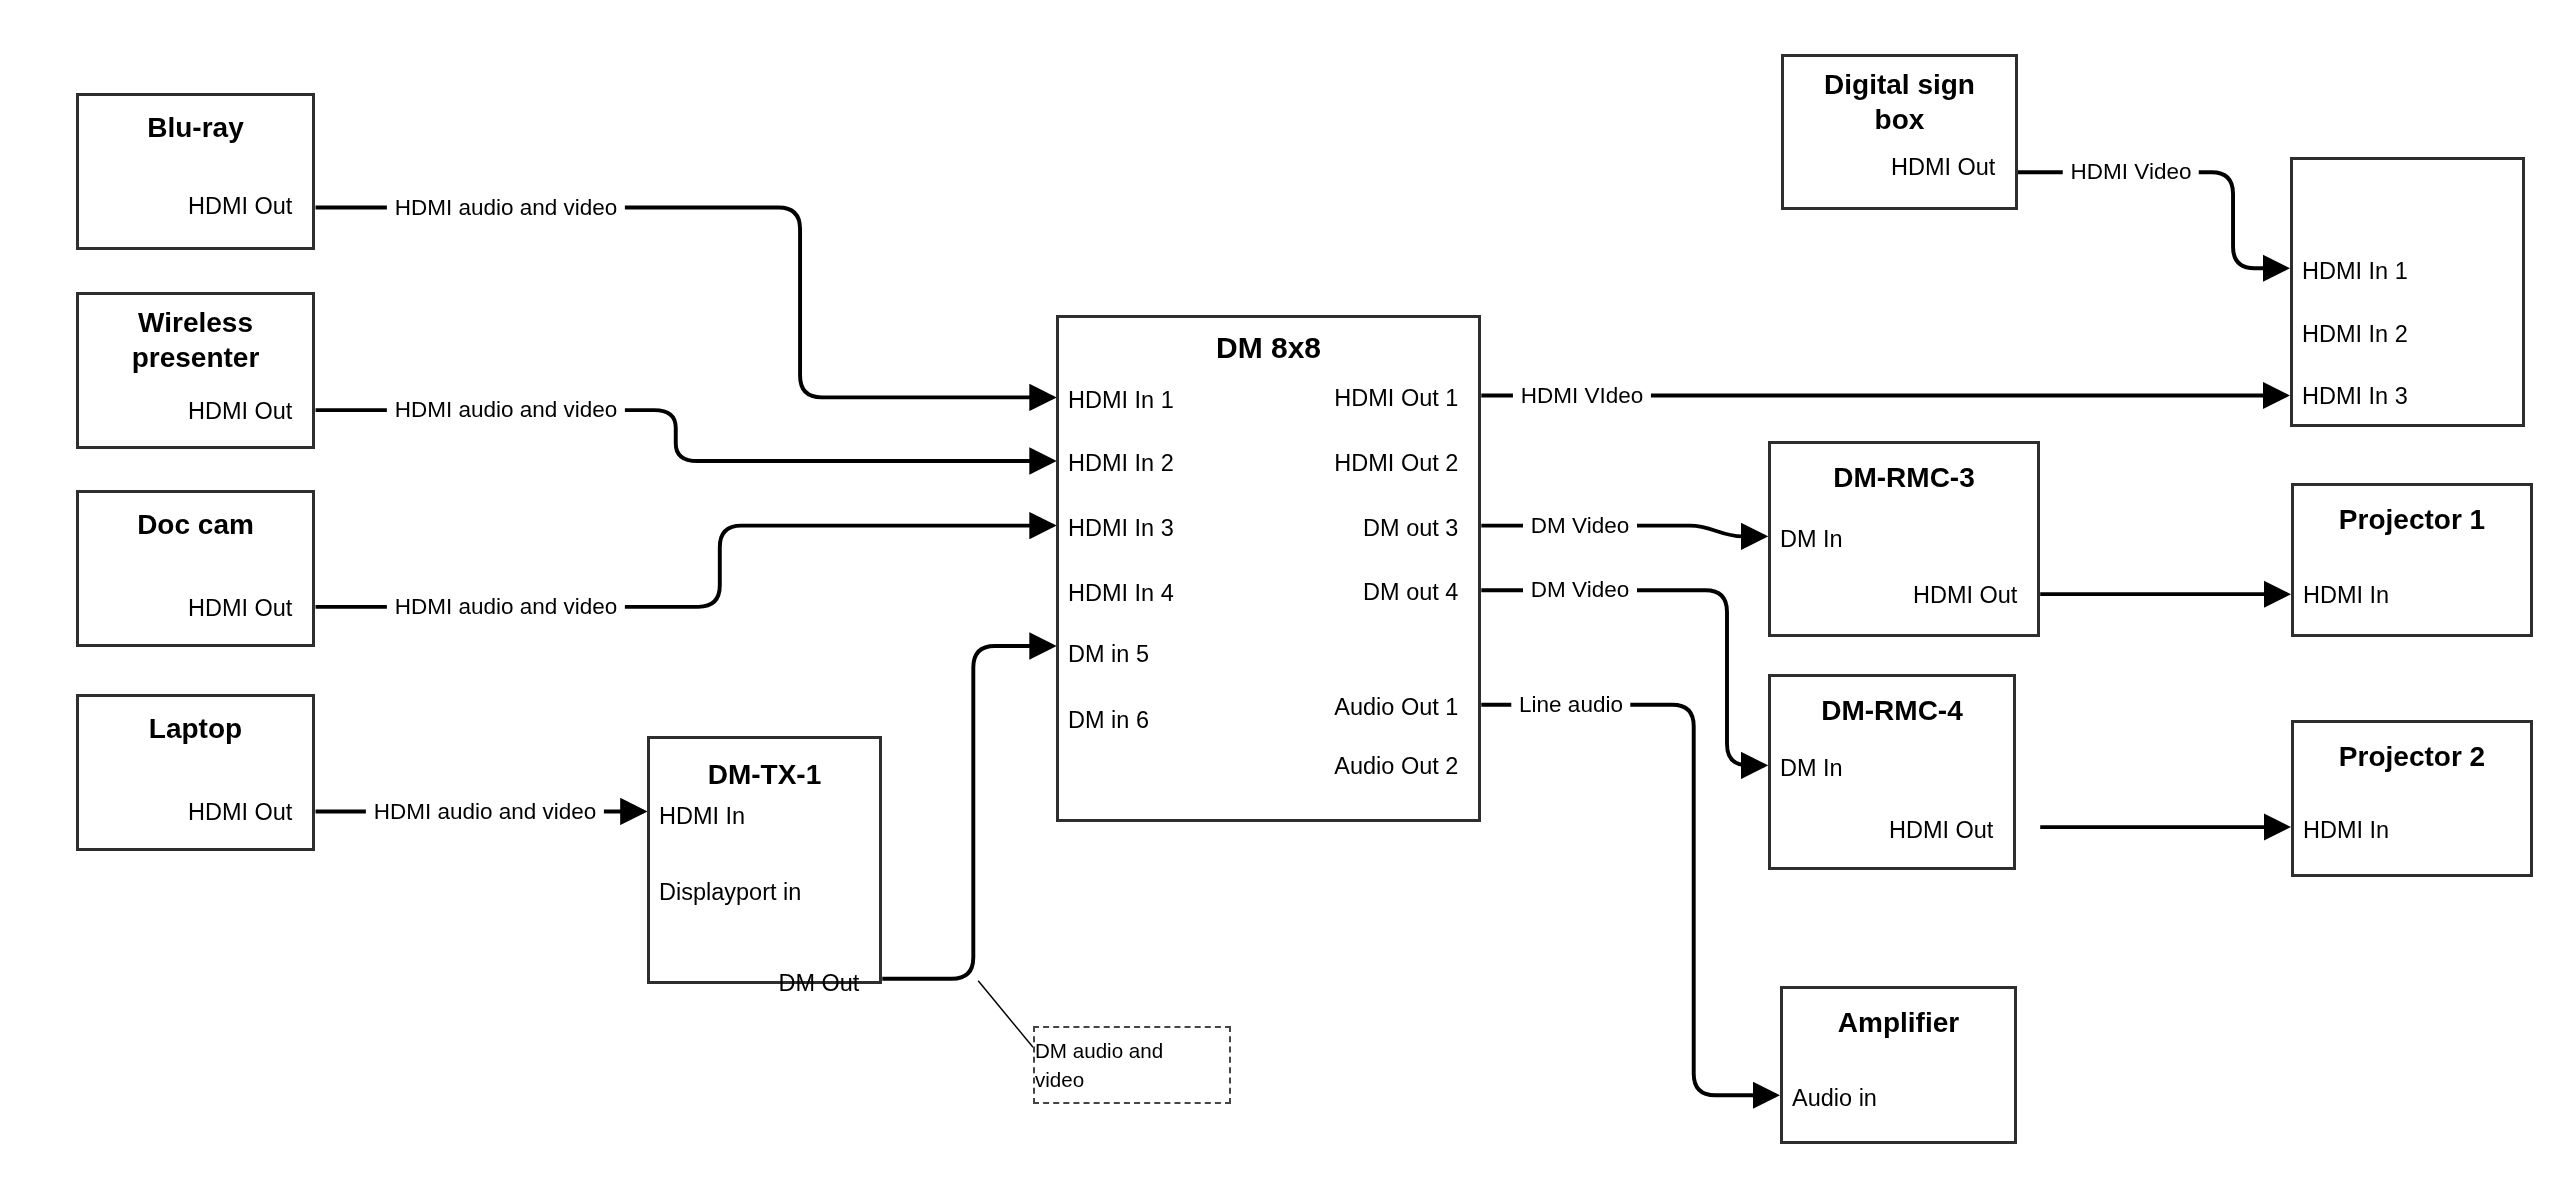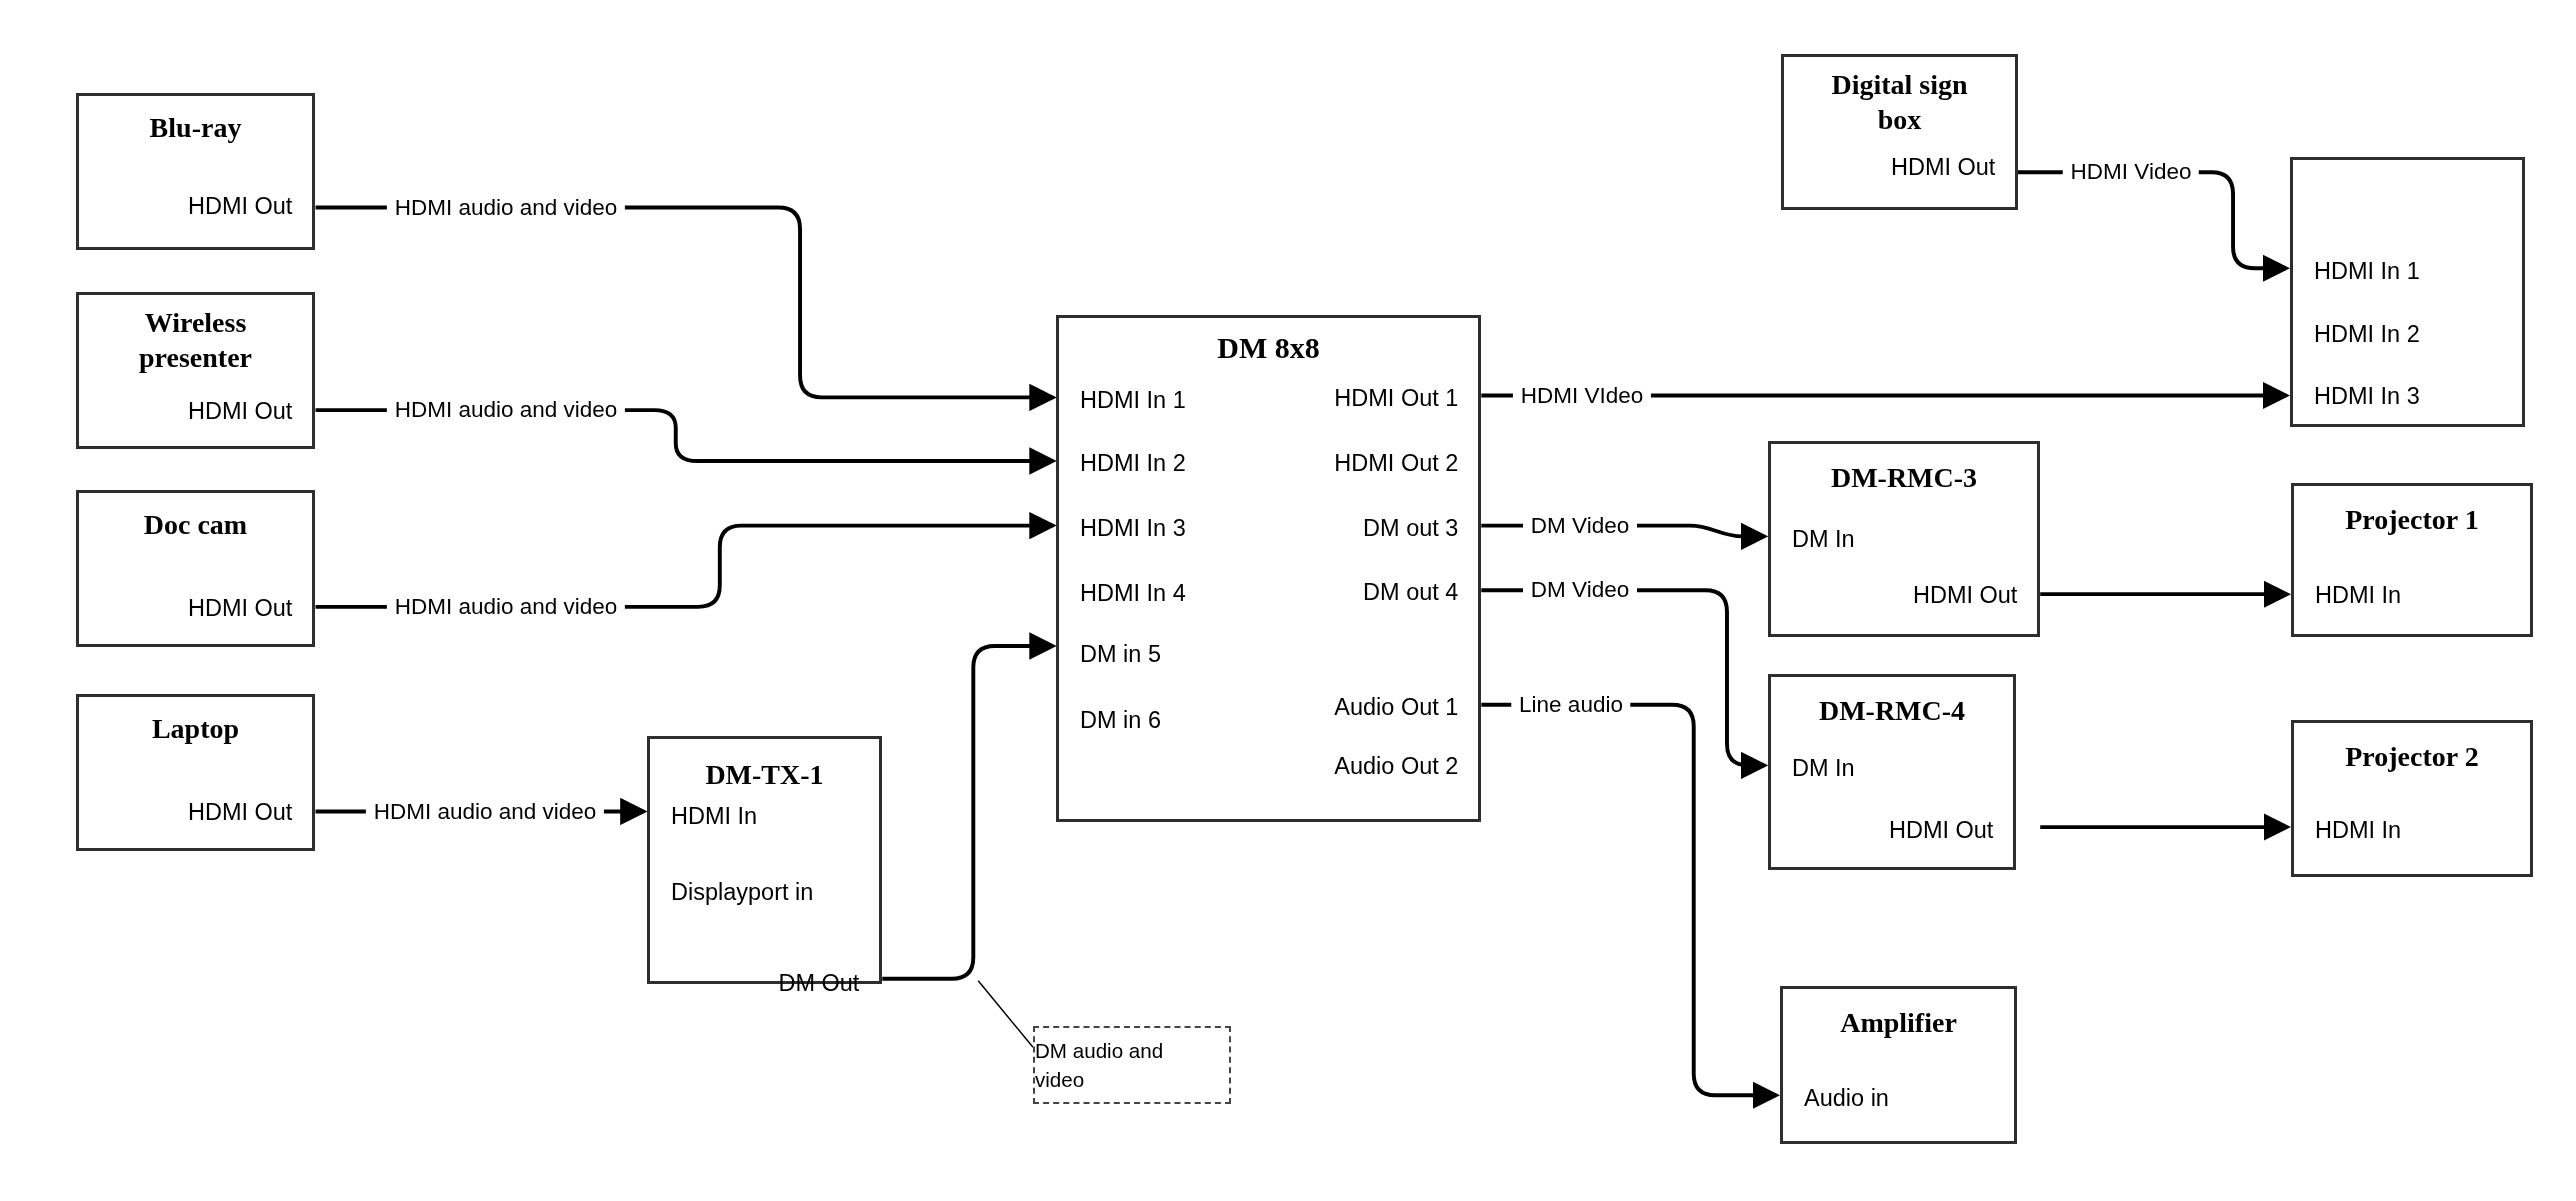--- a/index.html
+++ b/index.html
@@ -18,31 +18,30 @@
     background:#ffffff;
     border:3.9px solid #2e2e2e;
   }
   .node .title{
     position:absolute;left:0;right:0;
     text-align:center;
     font-weight:bold;
     font-size:28px;
     line-height:35px;
     white-space:pre-line;
-    font-family:Liberation Serif, serif;
   }
   .node .title.big{font-size:30px;}
   .port{
     position:absolute;
     font-size:23.5px;
     line-height:33px;
     height:33px;
     white-space:nowrap;
   }
-  .pl{left:21px;}
+  .pl{left:9px;}
   .pr{right:19.6px;text-align:right;}
   .clabel{
     position:absolute;
     transform:translate(-50%,-50%);
     background:#ffffff;
     padding:0 7.8px;
     font-size:22.5px;
     line-height:27.4px;
     white-space:nowrap;
   }

